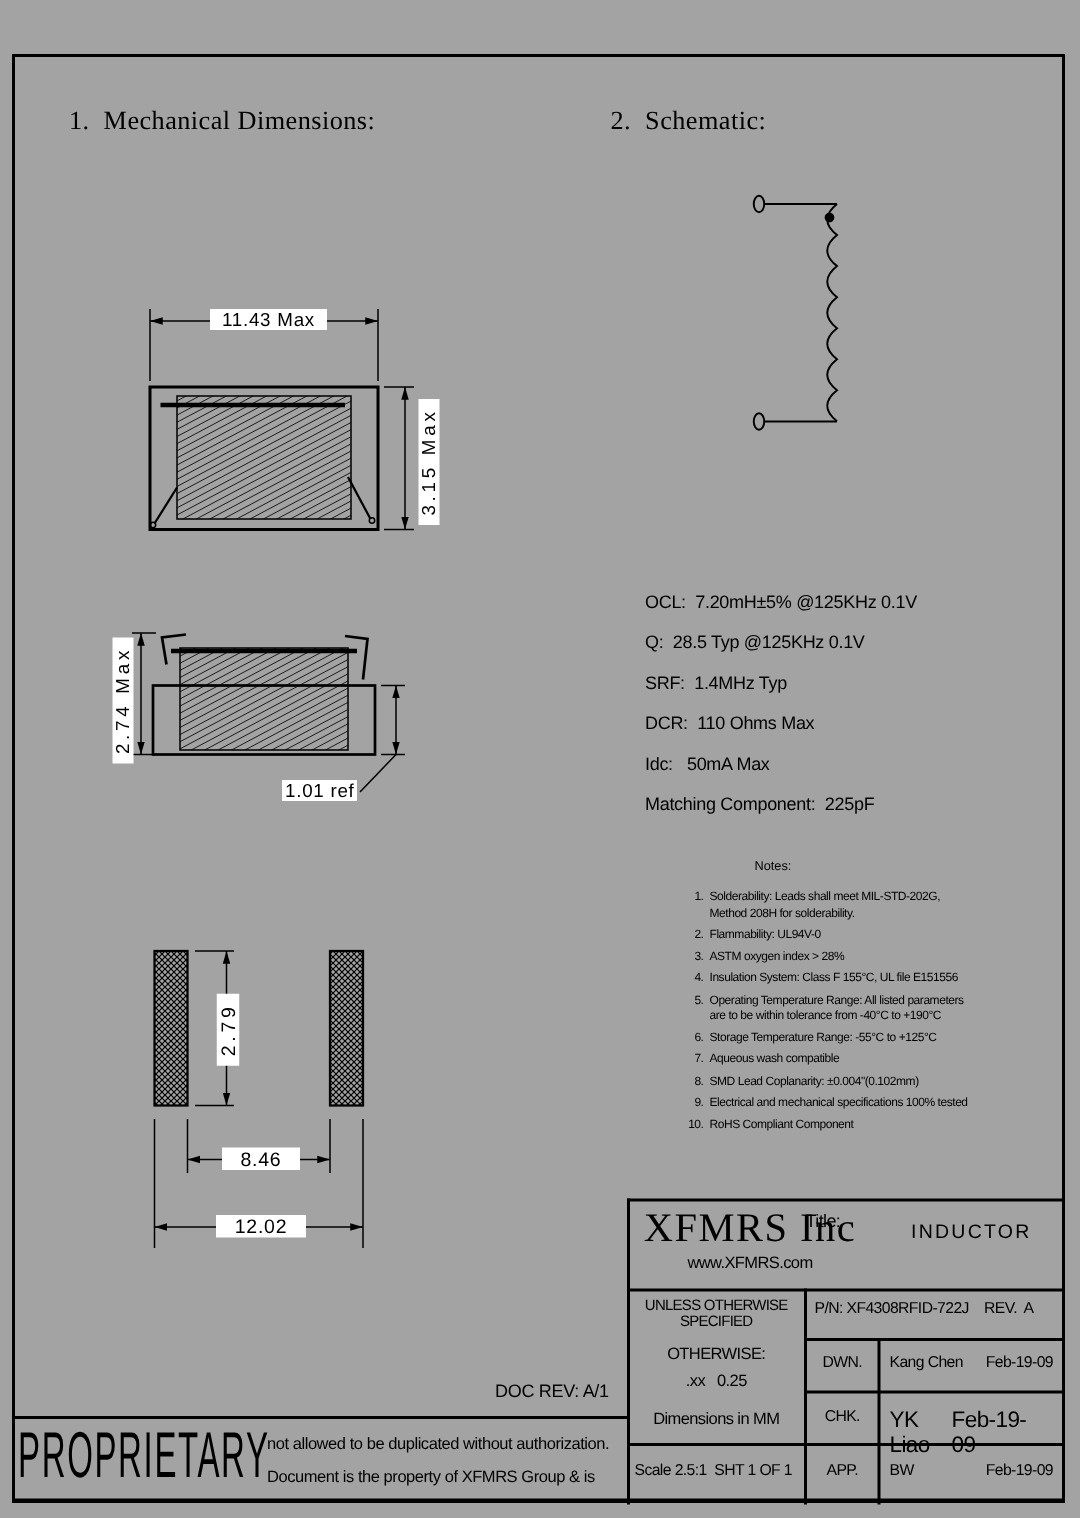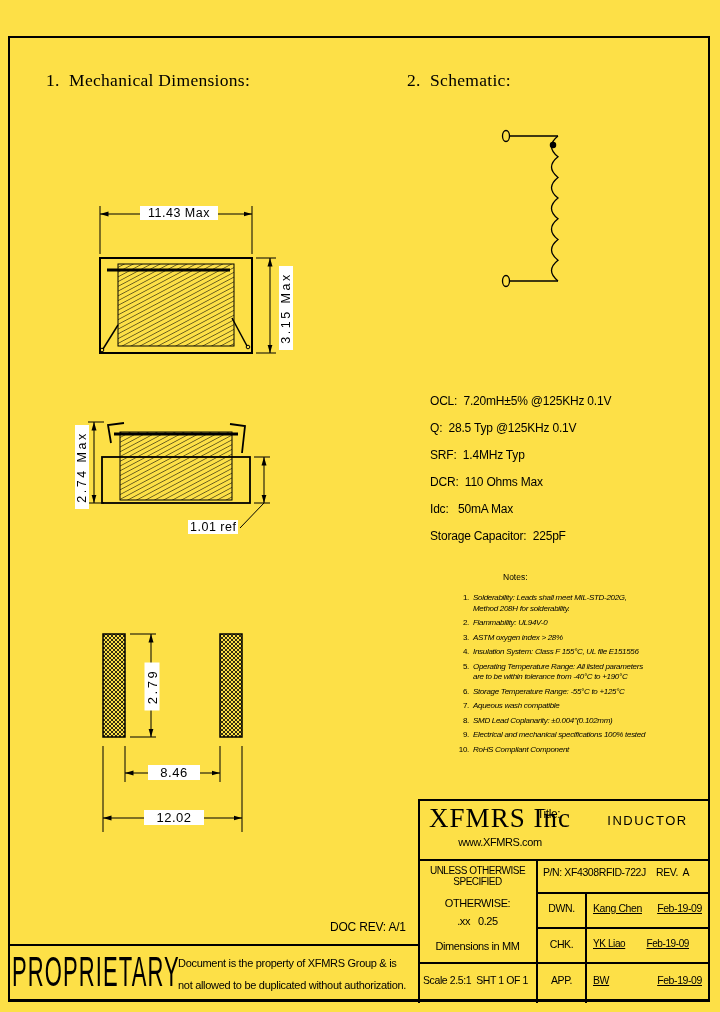--- a/index.html
+++ b/index.html
@@ -1,36 +1,36 @@
 <!DOCTYPE html>
 <html><head>
 <meta charset="utf-8">
 <style>
   html,body{margin:0;padding:0;background:#888;}
-  .page{position:relative;width:720px;height:1012px;background:#fde047;color:#000;
+  .page{position:relative;width:720px;height:1012px;background:#a3a3a3;color:#000;
         font-family:"Liberation Sans",sans-serif;overflow:hidden;}
   .abs{position:absolute;}
   .border{position:absolute;left:8px;top:36px;width:702px;height:966px;
           border:2px solid #000;border-bottom-width:3px;box-sizing:border-box;}
   .heading{position:absolute;font-family:"Liberation Serif",serif;font-size:17.5px;
            letter-spacing:.3px;white-space:pre;}
   .dim-label{position:absolute;background:#fff;font-size:12.5px;text-align:center;
              padding:0 2px;white-space:pre;letter-spacing:.5px;}
   .rot{transform:rotate(-90deg);letter-spacing:2.5px;}
   .specs{position:absolute;left:430px;top:395px;}
   .spec-line{font-size:12px;line-height:13px;margin-bottom:14px;white-space:pre;letter-spacing:-.2px;}
   .notes{position:absolute;left:455px;top:572px;width:260px;}
   .notes-title{font-size:8.5px;margin-bottom:11px;margin-left:48px;}
   .note-item{display:flex;margin-bottom:4px;}
   .note-num{width:14px;text-align:right;margin-right:4px;font-size:8px;letter-spacing:-.3px;flex:none;}
-  .note-text{font-size:8px;line-height:10.5px;letter-spacing:-.3px;white-space:pre-line;font-style:italic;}
+  .note-text{font-size:8px;line-height:10.5px;letter-spacing:-.3px;white-space:pre-line;}
   .tb-line{position:absolute;background:#000;}
   .tb-text{position:absolute;letter-spacing:-.4px;}
   .cell-center{text-align:center;}
-  .row-value{display:flex;justify-content:space-between;padding:0 6px;box-sizing:border-box;text-decoration:underline;}
+  .row-value{display:flex;justify-content:space-between;padding:0 6px;box-sizing:border-box;}
   .prop-word{position:absolute;left:12px;top:947px;font-size:40px;letter-spacing:2px;
              transform:scale(.55,1.08);transform-origin:left top;white-space:nowrap;}
   .prop-text{position:absolute;left:178px;top:952px;width:242px;font-size:11px;
              line-height:22px;letter-spacing:-.3px;}
   svg{position:absolute;overflow:visible;}
 </style>
 </head>
 <body>
 
 <div class="page">
@@ -117,21 +117,21 @@
       <circle cx="73" cy="23" r="2.6" fill="#000"></circle>
     </g>
   </svg>
 
   <div class="specs">
     <div class="spec-line">OCL:  7.20mH±5% @125KHz 0.1V</div>
     <div class="spec-line">Q:  28.5 Typ @125KHz 0.1V</div>
     <div class="spec-line">SRF:  1.4MHz Typ</div>
     <div class="spec-line">DCR:  110 Ohms Max</div>
     <div class="spec-line">Idc:   50mA Max</div>
-    <div class="spec-line">Storage Capacitor:  225pF</div>
+    <div class="spec-line">Matching Component:  225pF</div>
   </div>
 
   <div class="notes">
     <div class="notes-title">Notes:</div>
     <div>
         <div class="note-item">
           <span class="note-num">1.</span>
           <span class="note-text">Solderability: Leads shall meet MIL-STD-202G,
 Method 208H for solderability.</span>
         </div>
@@ -173,22 +173,22 @@
           <span class="note-text">RoHS Compliant Component</span>
         </div>
       </div>
   </div>
 
   <div class="abs" style="left:330px;top:920px;width:82px;text-align:left;font-size:12px;letter-spacing:-.2px">DOC REV: A/1</div>
 
   <div class="tb-line" style="left:8px;top:944px;width:410px;height:2px"></div>
   <div class="prop-word">PROPRIETARY</div>
   <div class="prop-text">
+    <div>not allowed to be duplicated without authorization.</div>
     <div>Document is the property of XFMRS Group &amp; is</div>
-    <div>not allowed to be duplicated without authorization.</div>
   </div>
 
   <div class="tb-line" style="left:418px;top:799px;width:292px;height:2px"></div>
   <div class="tb-line" style="left:418px;top:799px;width:2px;height:204px"></div>
   <div class="tb-line" style="left:418px;top:859px;width:292px;height:2px"></div>
   <div class="tb-line" style="left:536px;top:859px;width:2px;height:144px"></div>
   <div class="tb-line" style="left:585px;top:892px;width:2px;height:111px"></div>
   <div class="tb-line" style="left:536px;top:892px;width:174px;height:2px"></div>
   <div class="tb-line" style="left:536px;top:927px;width:174px;height:2px"></div>
   <div class="tb-line" style="left:418px;top:962px;width:292px;height:2px"></div>
@@ -206,21 +206,21 @@
   <div class="tb-text cell-center" style="left:419px;top:915px;width:117px;font-size:11px;white-space:pre">.xx   0.25</div>
   <div class="tb-text cell-center" style="left:419px;top:940px;width:117px;font-size:11px">Dimensions in MM</div>
   <div class="tb-text" style="left:423px;top:974px;font-size:10.5px;white-space:pre">Scale 2.5:1  SHT 1 OF 1</div>
 
   <div class="tb-text cell-center" style="left:538px;top:902px;width:47px;font-size:10.5px">DWN.</div>
   <div class="tb-text row-value" style="left:587px;top:902px;width:121px;font-size:10.5px">
     <span>Kang Chen</span>
     <span>Feb-19-09</span>
   </div>
   <div class="tb-text cell-center" style="left:538px;top:938px;width:47px;font-size:10.5px">CHK.</div>
-  <div class="tb-text row-value" style="left:587px;top:938px;width:108px;font-size:10px">
+  <div class="tb-text row-value" style="left:587px;top:938px;width:108px;font-size:15px">
     <span>YK Liao</span>
     <span>Feb-19-09</span>
   </div>
   <div class="tb-text cell-center" style="left:538px;top:974px;width:47px;font-size:10.5px">APP.</div>
   <div class="tb-text row-value" style="left:587px;top:974px;width:121px;font-size:10.5px">
     <span>BW</span>
     <span>Feb-19-09</span>
   </div>
 
 </div>

